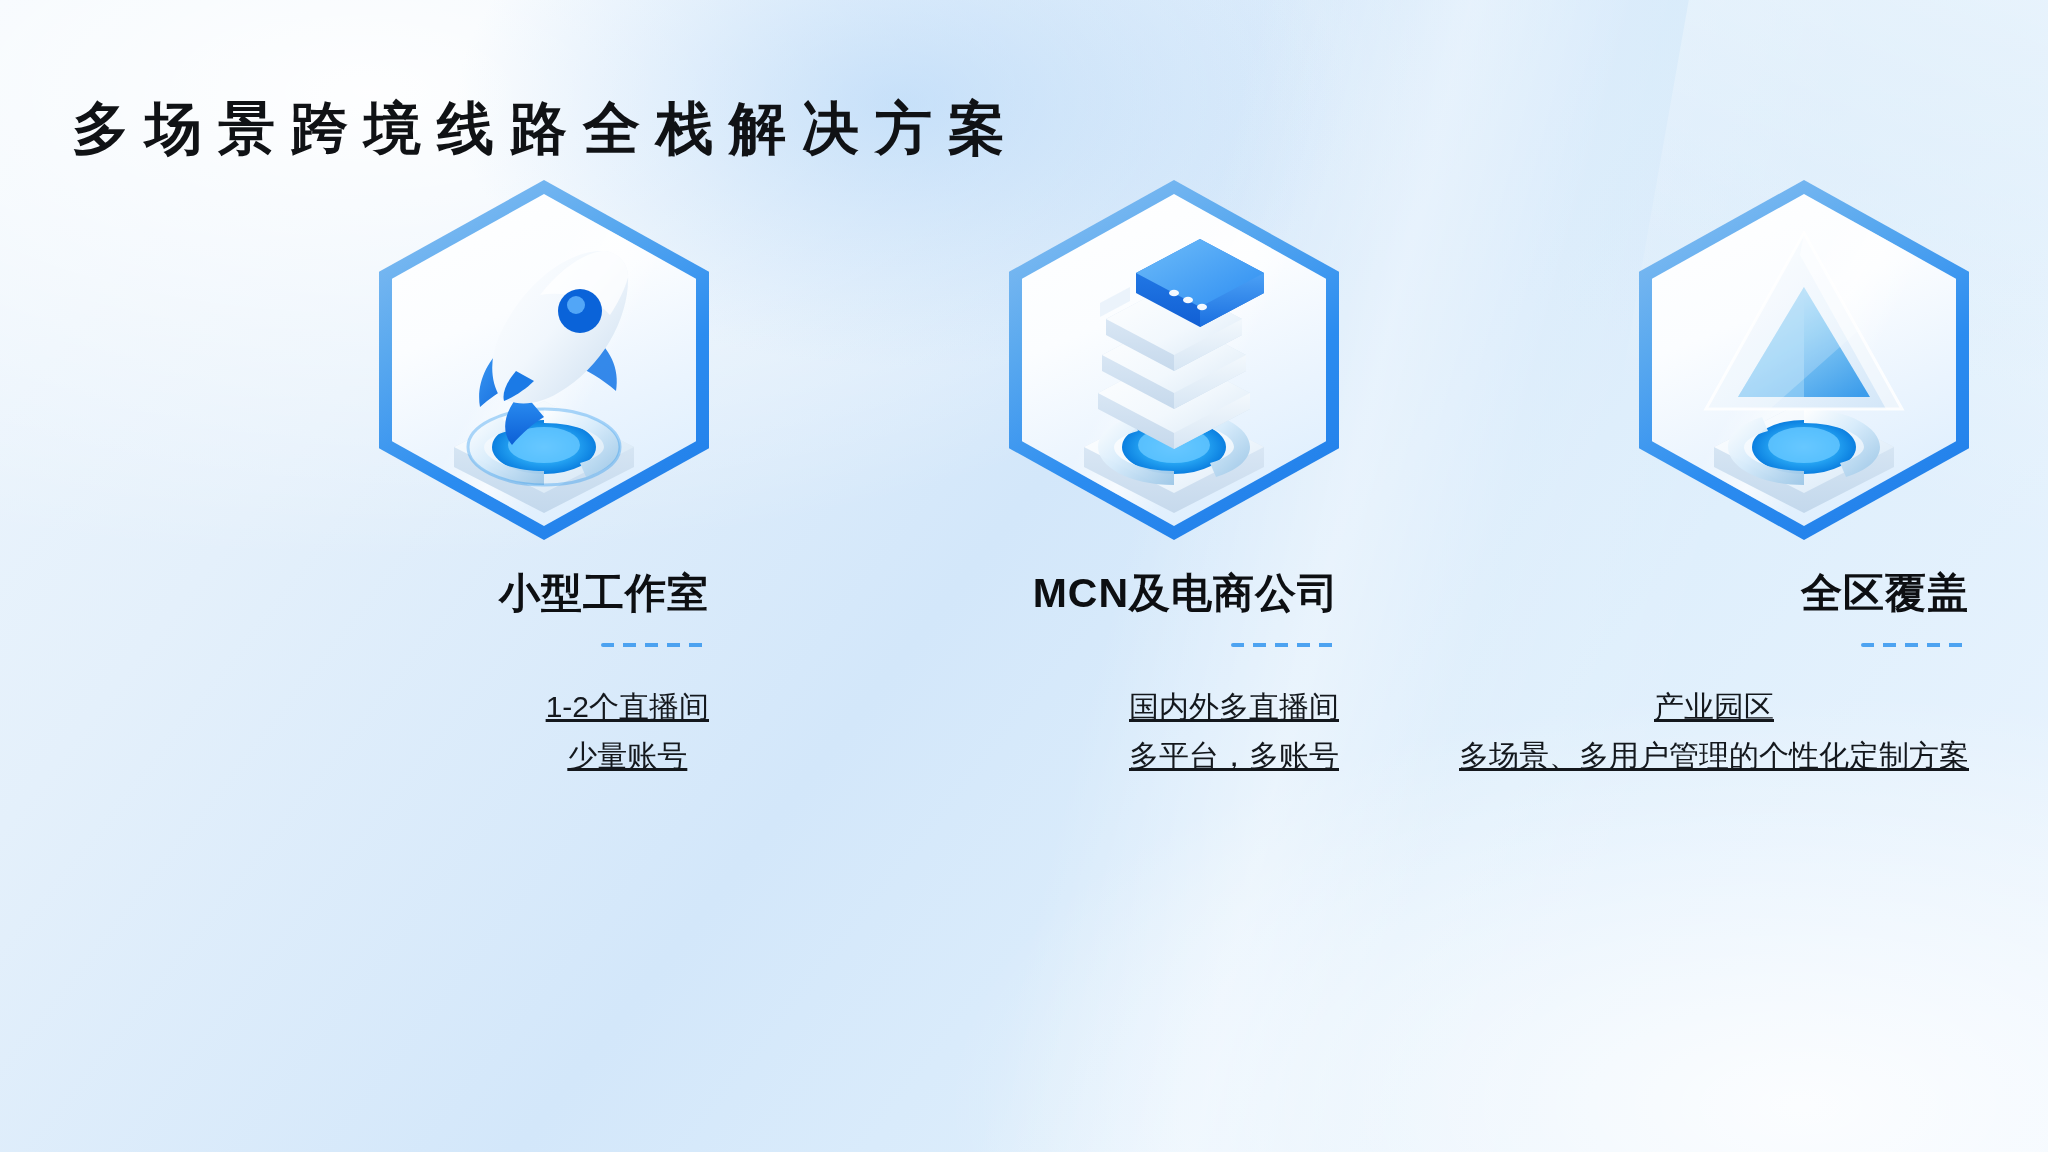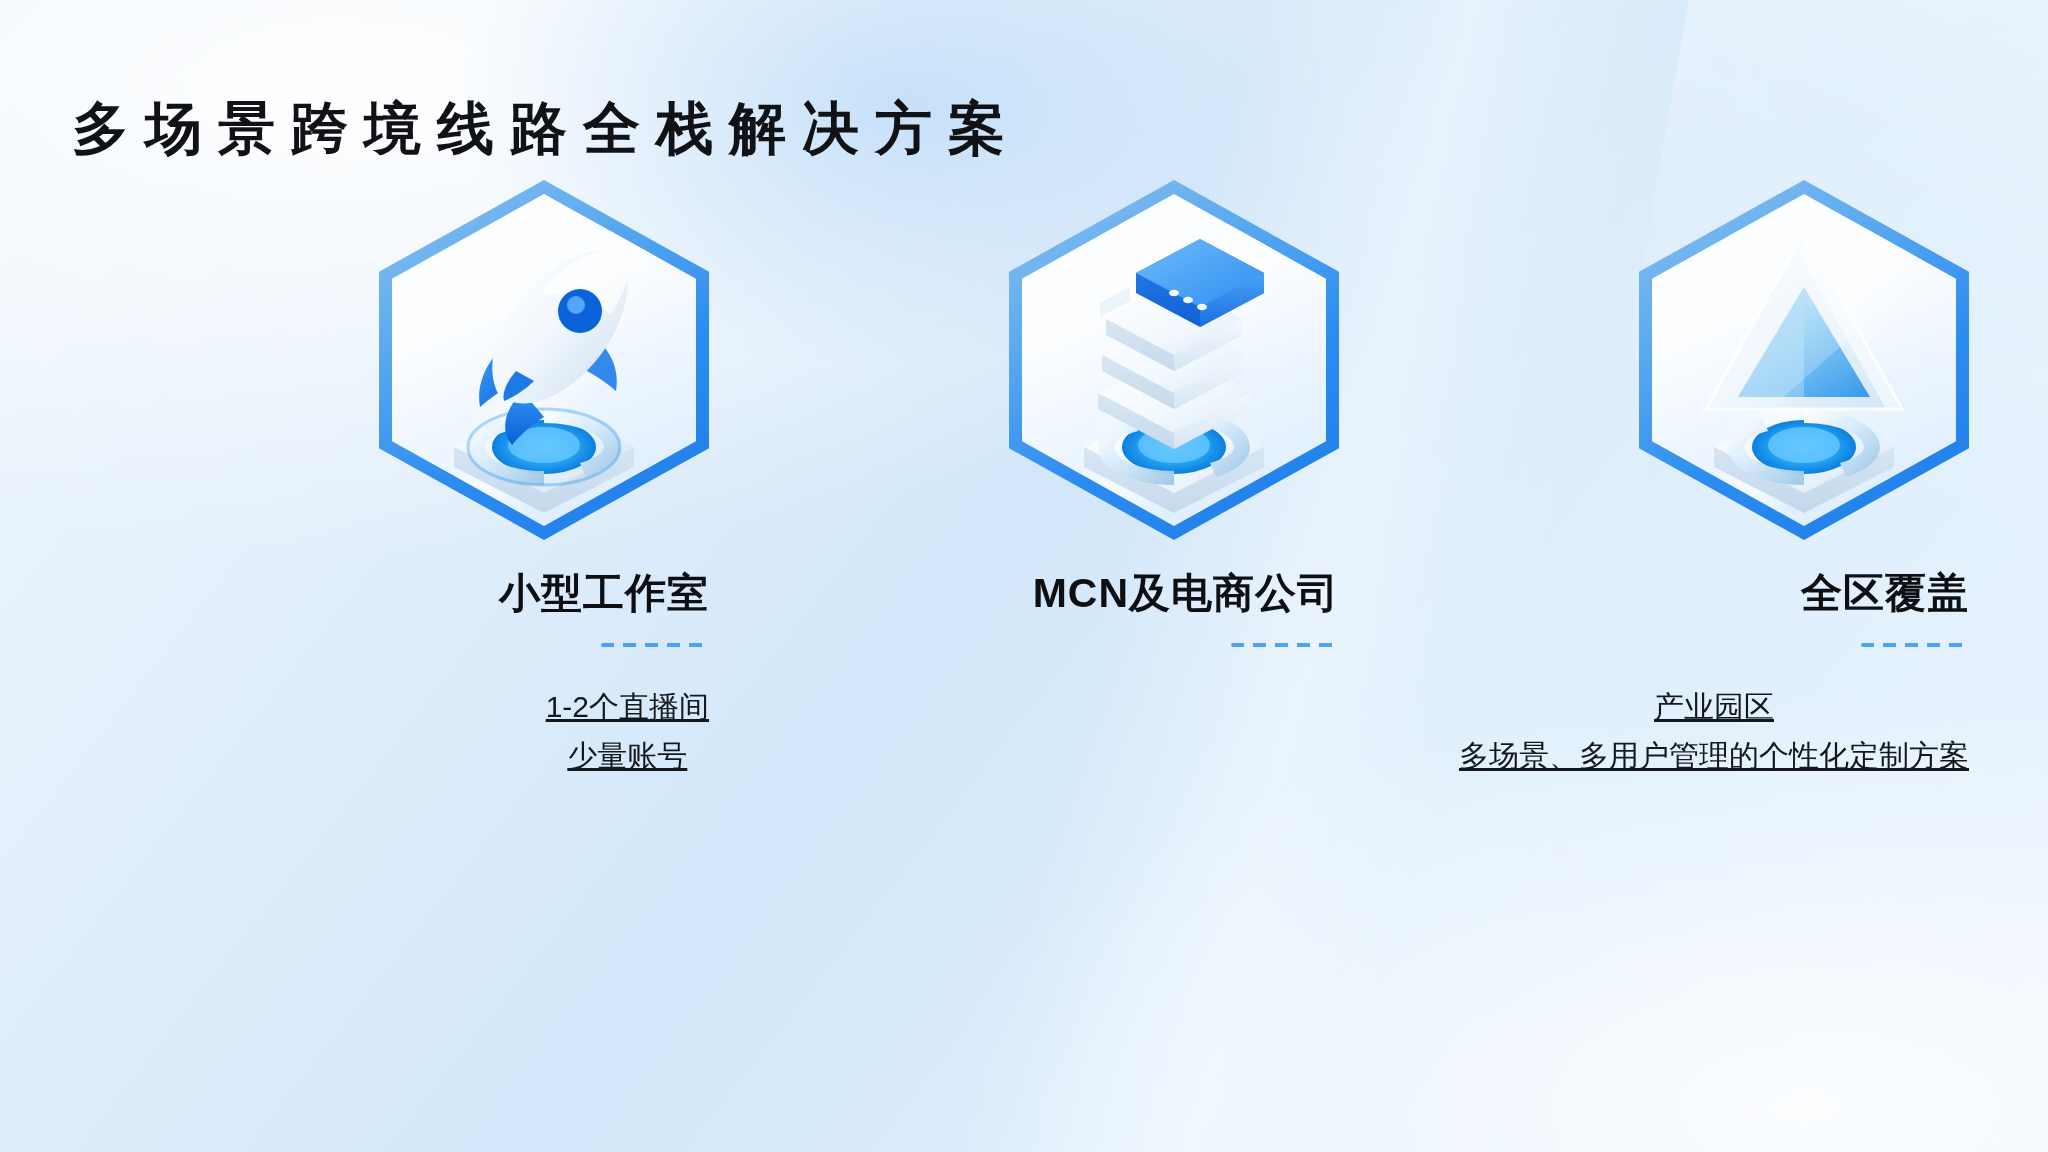--- a/index.html
+++ b/index.html
@@ -319,20 +319,24 @@
             <ellipse cx="164" cy="105" rx="5" ry="3.2" fill="#ffffff" opacity="0.95"></ellipse>
             <ellipse cx="178" cy="112" rx="5" ry="3.2" fill="#ffffff" opacity="0.95"></ellipse>
           </g>
 
           <path d="M76 108 L106 92 L106 106 L76 122 Z" fill="#e9f2fb" opacity="0.9"></path>
         </svg>
       </div>
     </div>
     <div class="card-title">MCN及电商公司</div>
     <div class="divider"></div>
+    <div class="card-body">
+      <span class="line">国内外多直播间</span>
+      <span class="line">多平台，多账号</span>
+    </div>
   </div>
 
   <div class="card">
     <div class="hex-wrap">
       <div class="hex-outer"></div>
       <div class="hex-inner"></div>
       <div class="hex-art">
         <svg viewBox="0 0 300 330">
           <defs>
             <linearGradient id="glassOuter" x1="0" y1="0" x2="1" y2="1">

